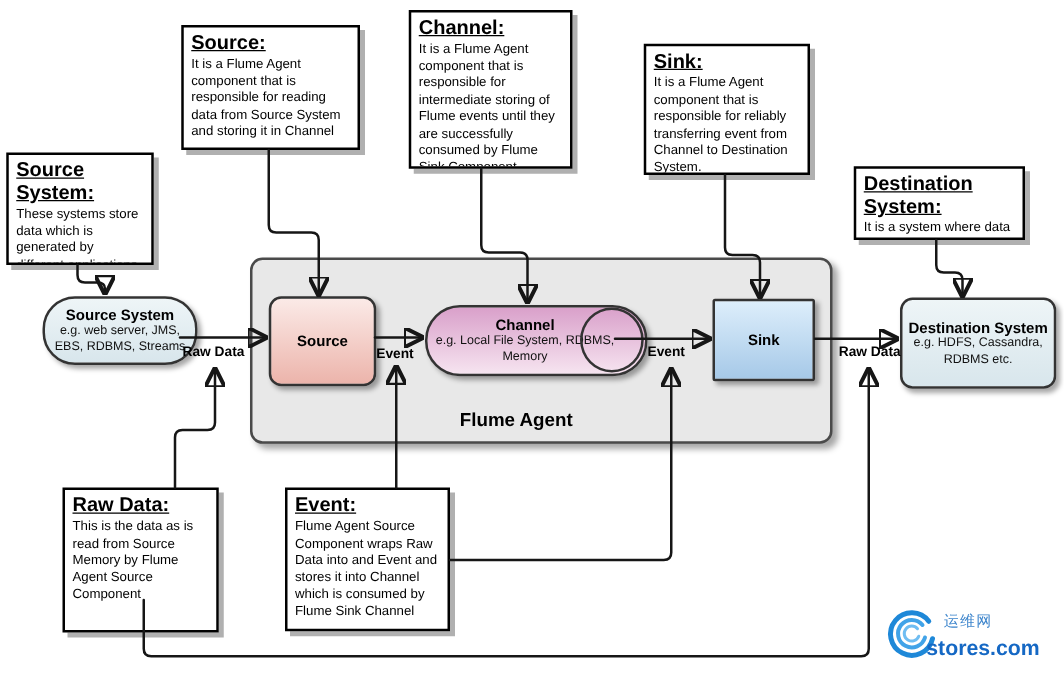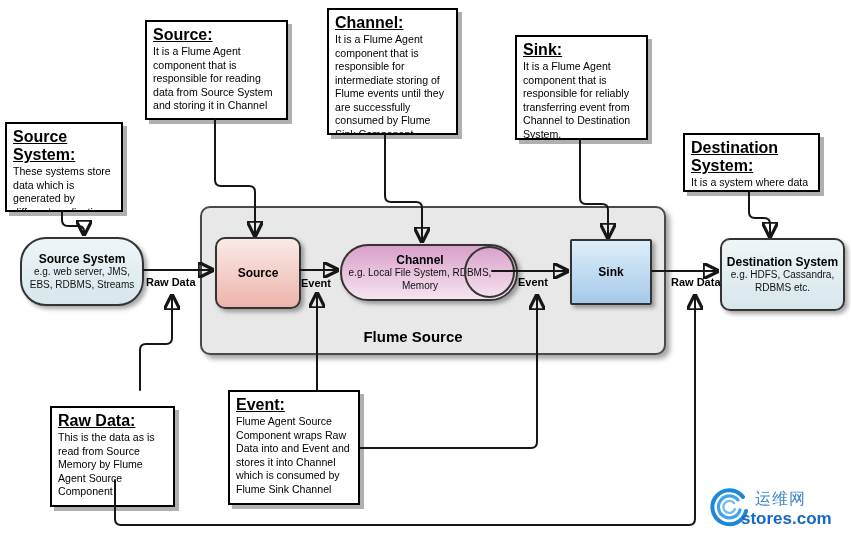--- a/index.html
+++ b/index.html
@@ -19,21 +19,21 @@
 
   
   .node { position:absolute; z-index:2; display:flex; flex-direction:column; justify-content:center; align-items:center; text-align:center; }
   .node .t { font-weight:bold; font-size:12px; color:#000; }
   .node .s { font-size:10px; color:#111; line-height:1.25; }
 
   .n-endpoint {
     background:linear-gradient(#eef5f7,#d8e6ec); border:2px solid #333;
     border-radius:10px; box-shadow:3px 3px 4px rgba(0,0,0,0.35);
   }
-  .n-source-system { left:20px; top:237px; width:124px; height:69px;border-radius:26px; }
+  .n-source-system { left:34px; top:237px; width:124px; height:55px;border-radius:26px; }
   .n-destination   { left:720px; top:238px; width:125px; height:73px; }
 
   .n-source {
     left:215px; top:237px; width:86px; height:72px;
     background:linear-gradient(#fbeae7,#ecb4ab); border:2px solid #333;
     border-radius:10px; box-shadow:3px 3px 4px rgba(0,0,0,0.35);
   }
   .n-sink {
     left:570px; top:239px; width:82px; height:66px;
     background:linear-gradient(#ddeefb,#a6c9e8); border:2px solid #333;
@@ -55,47 +55,47 @@
     position:absolute; background:#fff; border:2px solid #000;
     box-shadow:4px 4px 0 #b0b0b0; padding:4px 6px; z-index:2; overflow:hidden;
   }
   .ann .ti { font-weight:bold; font-size:16px; text-decoration:underline; color:#000; margin-bottom:1px; }
   .ann .bo { font-size:10.6px; line-height:1.28; color:#000; }
   .a-source-system { left:5px;  top:122px; width:118px; height:90px; }
   .a-source        { left:145px; top:20px; width:143px; height:100px; }
   .a-channel       { left:327px; top:8px;  width:131px; height:127px; }
   .a-sink          { left:515px; top:35px; width:133px; height:105px; }
   .a-destination   { left:683px; top:133px; width:137px; height:59px; }
-  .a-raw-data      { left:50px;  top:406px; width:125px; height:101px; }
+  .a-raw-data      { left:50px;  top:390px; width:125px; height:116px; }
   .a-event         { left:228px; top:390px; width:132px; height:115px; }
 
   
   .flabel { position:absolute; font-weight:bold; font-size:11px; color:#000; z-index:4;text-align:center; }
   .fl-raw1 { left:146px; top:276px; }
   .fl-ev1  { left:301px; top:277px; }
   .fl-ev2  { left:518px; top:276px; }
   .fl-raw2 { left:671px; top:276px; }
 
   
   svg.wires { position:absolute; left:0; top:0; z-index:3; pointer-events:none; }
   svg.wires path { fill:none; stroke:#161616; stroke-width:2; stroke-linecap:round; }
 
   
   .watermark { position:absolute; right:14px; bottom:6px; width:130px; height:54px; z-index:0; }
   .wm-logo { position:absolute; left:0; top:4px; width:44px; height:44px; }
-  .wm-name { position:absolute; left:48px; top:8px; font-size:16px; color:#3d85cc; letter-spacing:1px; }
+  .wm-name { position:absolute; left:48px; top:8px; font-size:12px; color:#3d85cc; letter-spacing:1px; }
   .wm-url  { position:absolute; left:34px; top:28px; font-size:17px; font-weight:bold; color:#1568c4; }
 </style>
 </head>
 <body>
 
 <div class="canvas">
 
   <div class="flume-box">
-    <div class="flume-label">Flume Source</div>
+    <div class="flume-label">Flume Agent</div>
   </div>
 
   <div class="node n-endpoint n-source-system">
     <div class="t">Source System</div>
     <div class="s">e.g. web server, JMS, EBS, RDBMS, Streams</div>
   </div>
 
   <div class="node n-source">
     <div class="t">Source</div>
   </div>

